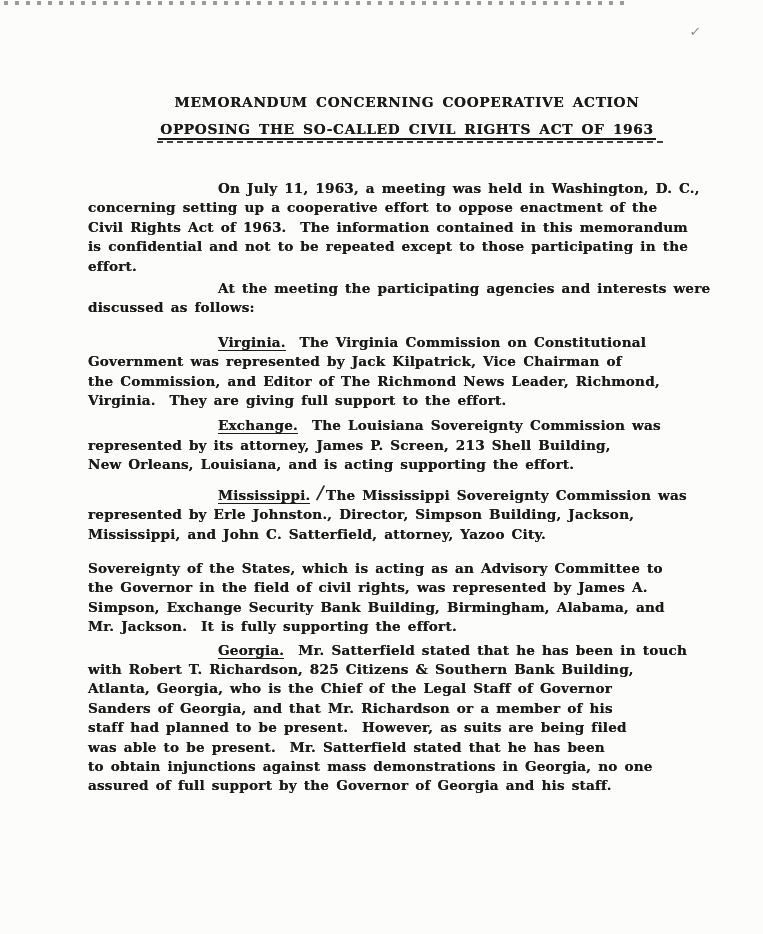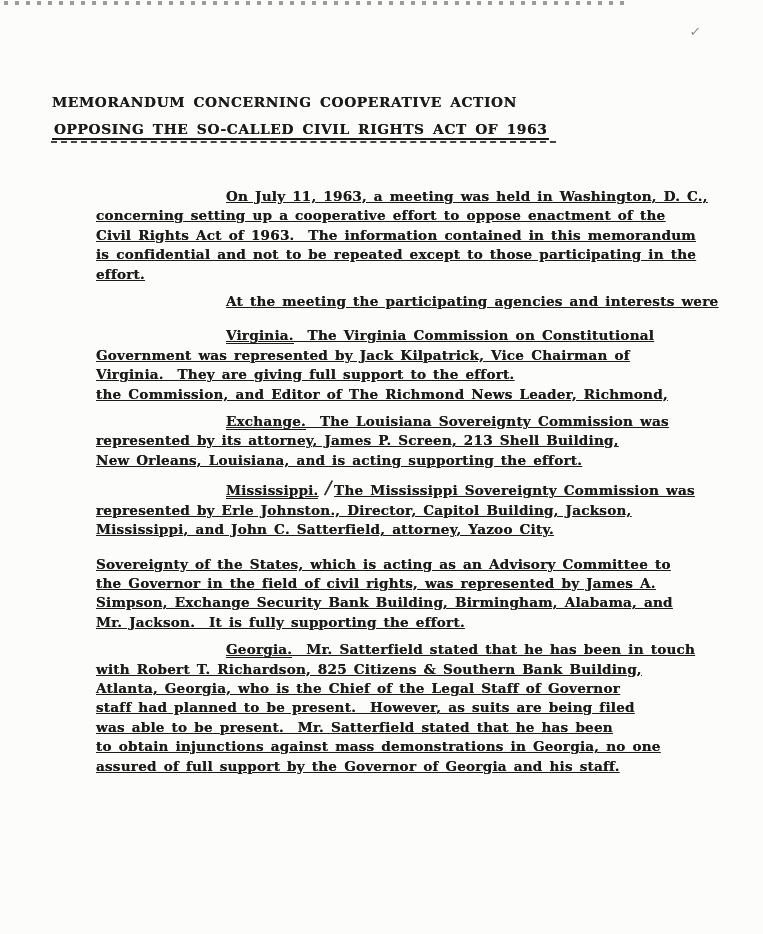--- a/index.html
+++ b/index.html
@@ -28,20 +28,21 @@
     top: 24px; left: 690px;
     font-size: 13px;
     font-weight: 400;
     color: #868686;
     transform: skewX(-8deg);
     font-family: "DejaVu Sans", sans-serif;
   }
   .title-block {
     position: absolute;
     top: 95px; left: 52px; width: 710px;
+    text-align: center;
     font-size: 13.8px;
     line-height: 15px;
     letter-spacing: 0.6px;
     word-spacing: 3px;
     text-shadow: 0 0 0.6px rgba(25,24,20,0.85);
   }
   .title-line2-wrap { margin-top: 1px; }
   .title-underlined {
     display: inline-block;
     position: relative;
@@ -57,21 +58,21 @@
   }
   .doc-body {
     position: absolute;
     top: 179px; left: 88px; width: 640px;
     font-size: 13.6px;
     line-height: 19.4px;
     letter-spacing: 0.2px;
     word-spacing: 2px;
     text-shadow: 0 0 0.6px rgba(25,24,20,0.8);
   }
-  .para { margin: 8px; text-decoration: underline; }
+  .para { margin: 0; }
   .line { white-space: pre; }
   .indent { padding-left: 130px; }
   .state-heading {
     border-bottom: 1.7px solid #1c1b19;
     padding-bottom: 0;
   }
   .pen-slash {
     display: inline-block;
     font-size: 19px;
     font-weight: 400;
@@ -101,52 +102,54 @@
     <div class="para">
       <div class="line indent">On July 11, 1963, a meeting was held in Washington, D. C.,</div>
       <div class="line">concerning setting up a cooperative effort to oppose enactment of the</div>
       <div class="line">Civil Rights Act of 1963.  The information contained in this memorandum</div>
       <div class="line">is confidential and not to be repeated except to those participating in the</div>
       <div class="line">effort.</div>
     </div>
 
     <div class="para" style="margin-top:3px">
       <div class="line indent">At the meeting the participating agencies and interests were</div>
+      <div class="line">discussed as follows:</div>
     </div>
 
     <div class="para" style="margin-top:15px">
       <div class="line indent"><span class="state-heading">Virginia.</span><span>  The Virginia Commission on Constitutional</span></div>
       <div class="line">Government was represented by Jack Kilpatrick, Vice Chairman of</div>
+      <div class="line">the Commission, and Editor of The Richmond News Leader, Richmond,</div>
       <div class="line">Virginia.  They are giving full support to the effort.</div>
-      <div class="line">the Commission, and Editor of The Richmond News Leader, Richmond,</div>
     </div>
 
     <div class="para" style="margin-top:6px">
       <div class="line indent"><span class="state-heading">Exchange.</span><span>  The Louisiana Sovereignty Commission was</span></div>
       <div class="line">represented by its attorney, James P. Screen, 213 Shell Building,</div>
       <div class="line">New Orleans, Louisiana, and is acting supporting the effort.</div>
     </div>
 
     <div class="para" style="margin-top:9px">
       <div class="line indent"><span class="state-heading">Mississippi.</span><span class="pen-slash">/</span><span>The Mississippi Sovereignty Commission was</span></div>
-      <div class="line">represented by Erle Johnston., Director, Capitol Building, Jackson,</div>
+      <div class="line">represented by Erle Johnston., Director, Simpson Building, Jackson,</div>
       <div class="line">Mississippi, and John C. Satterfield, attorney, Yazoo City.</div>
     </div>
 
     <div class="para" style="margin-top:15px">
       <div class="line">Sovereignty of the States, which is acting as an Advisory Committee to</div>
       <div class="line">the Governor in the field of civil rights, was represented by James A.</div>
       <div class="line">Simpson, Exchange Security Bank Building, Birmingham, Alabama, and</div>
       <div class="line">Mr. Jackson.  It is fully supporting the effort.</div>
     </div>
 
     <div class="para" style="margin-top:4px">
       <div class="line indent"><span class="state-heading">Georgia.</span><span>  Mr. Satterfield stated that he has been in touch</span></div>
       <div class="line">with Robert T. Richardson, 825 Citizens &amp; Southern Bank Building,</div>
       <div class="line">Atlanta, Georgia, who is the Chief of the Legal Staff of Governor</div>
+      <div class="line">Sanders of Georgia, and that Mr. Richardson or a member of his</div>
       <div class="line">staff had planned to be present.  However, as suits are being filed</div>
       <div class="line">was able to be present.  Mr. Satterfield stated that he has been</div>
       <div class="line">to obtain injunctions against mass demonstrations in Georgia, no one</div>
       <div class="line">assured of full support by the Governor of Georgia and his staff.</div>
     </div>
 
   </div>
 </div>
 
 </body></html>

